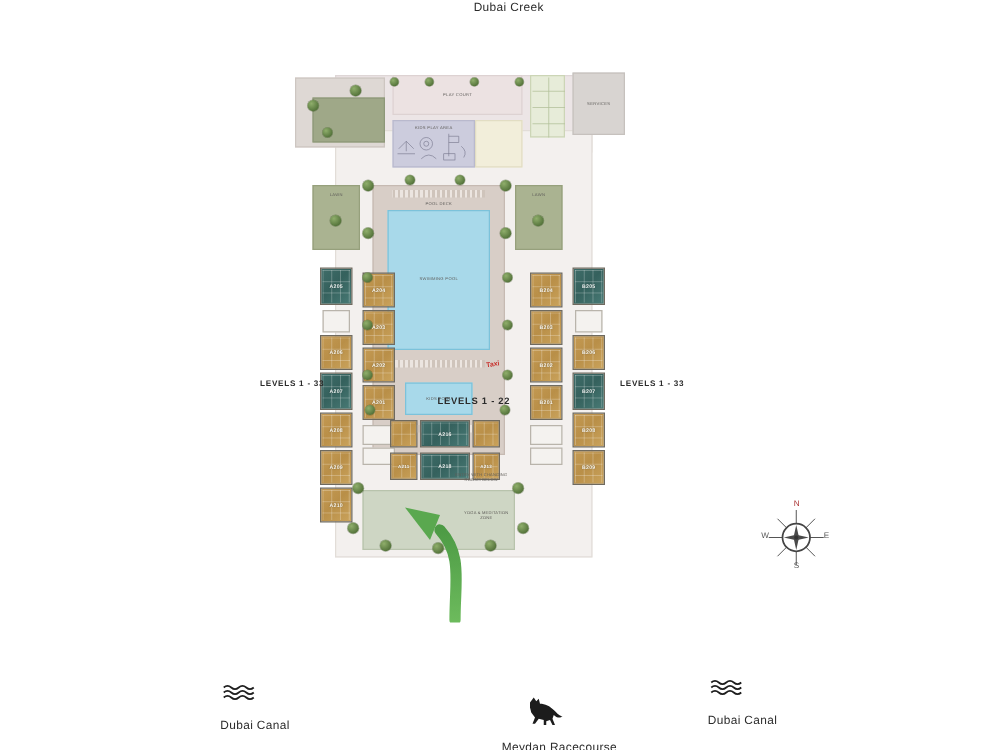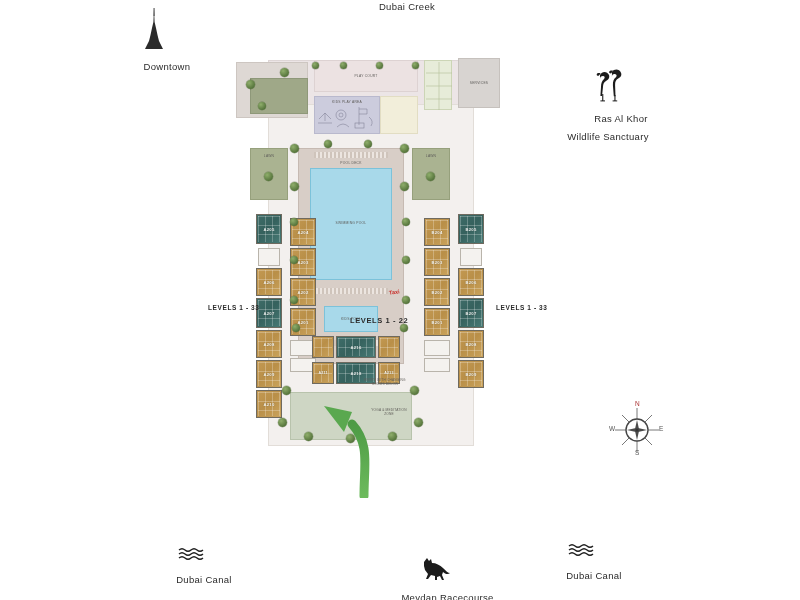--- a/index.html
+++ b/index.html
@@ -106,48 +106,21 @@
 </style>
 </head>
 <body>
 
 <div class="stage">
 
   <div class="landmark" id="lm-dubai-creek">
     <span class="lm-label">Dubai Creek</span>
   </div>
 
-  <div class="landmark" id="lm-downtown">
-    <span class="lm-icon">
-      <svg width="26" height="42" viewBox="0 0 26 42">
-        <path d="M13 1 L13.6 14 L15 20 L16.5 27 L18 33 L20.5 38 L22 41 L4 41 L5.5 38 L8 33 L9.5 27 L11 20 L12.4 14 Z" fill="#2b2b2b"></path>
-        <rect x="12.6" y="0" width="0.9" height="8" fill="#2b2b2b"></rect>
-      </svg>
-    </span>
-    <span class="lm-label">Downtown</span>
-  </div>
-
-  <div class="landmark" id="lm-raskhor">
-    <span class="lm-icon">
-      <svg width="44" height="34" viewBox="0 0 44 34">
-        <g fill="#1c1c1c">
-          <path d="M14 7 c2-4 7-4 9 0 c1 3 -1 5 -3 6 c-2 1 -3 3 -3 6 l-1 9 l-1.6 0 l0.6 -9 c0 -4 1 -6 3 -8 c1 -1 1 -3 -1 -3 c-2 0 -3 1 -3 3 z"></path>
-          <path d="M14.6 5.5 c-1.6 -0.8 -3.6 -0.4 -3.9 0.9 c-0.25 1 0.9 1.6 2 1.4"></path>
-          <path d="M26 4 c2.4 -3.6 7.4 -3 9 0.8 c1.1 2.6 -0.6 4.8 -2.8 5.8 c-2.2 1 -3.2 3.4 -3.1 6.6 l0.4 11 l-1.7 0 l-0.9 -11 c-0.2 -4.2 1 -6.4 3 -8 c1.2 -1 1 -3 -1 -3.2 c-2 -0.2 -3 1 -3 3 z"></path>
-          <path d="M27 2.8 c-1.8 -0.7 -3.8 0 -3.9 1.3 c-0.1 1 1.1 1.5 2.2 1.2"></path>
-          <rect x="16.2" y="26" width="1.1" height="7"></rect>
-          <rect x="28.4" y="27" width="1.1" height="6"></rect>
-          <rect x="14.4" y="32.4" width="4.6" height="1"></rect>
-          <rect x="26.6" y="32.4" width="4.6" height="1"></rect>
-        </g>
-      </svg>
-    </span>
-    <span class="lm-label">Ras Al Khor
-Wildlife Sanctuary</span>
-  </div>
+
 
 
 
   <div class="landmark" id="lm-canal-left">
     <span class="lm-icon">
       <svg width="26" height="16" viewBox="0 0 26 16">
         <g fill="none" stroke="#1f1f1f" stroke-width="1.4">
           <path d="M1 3 q3 -2.6 6 0 t6 0 t6 0 t6 0"></path>
           <path d="M1 7 q3 -2.6 6 0 t6 0 t6 0 t6 0"></path>
           <path d="M1 11 q3 -2.6 6 0 t6 0 t6 0 t6 0"></path>

